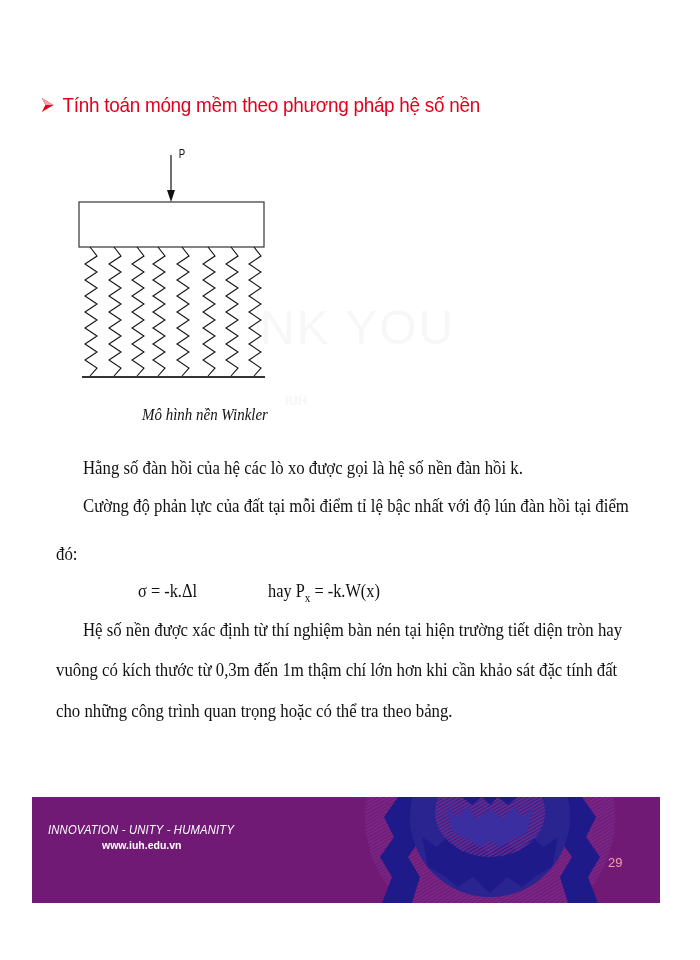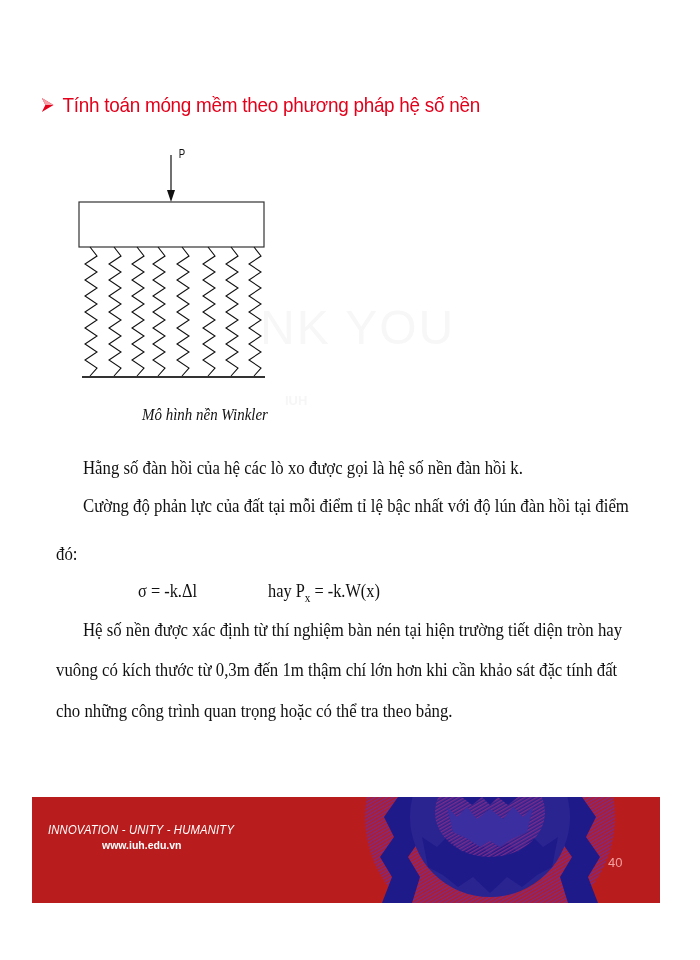--- a/index.html
+++ b/index.html
@@ -29,21 +29,21 @@
   }
   .para {
     position: absolute; font-size: 19.5px; color: #111; white-space: nowrap;
     transform: scaleX(0.86); transform-origin: left center; line-height: 1;
   }
   .formula { position: absolute; top: 580px; font-size: 19px; white-space: nowrap;
     transform: scaleX(0.86); transform-origin: left center; }
   .formula sub { font-size: 13px; }
   .footer {
     position: absolute; left: 32px; top: 797px; width: 628px; height: 106px;
-    background: #b91c1c; overflow: hidden;
+    background: #701a75; overflow: hidden;
   }
   .footer .motto {
     position: absolute; left: 16px; top: 26px; color: #fff; font-style: italic;
     font-family: "Liberation Sans", sans-serif; font-size: 12.5px; letter-spacing: 0.2px;
     transform: scaleX(0.9); transform-origin: left center;
   }
   .footer .url {
     position: absolute; left: 70px; top: 42px; color: #fff; font-weight: bold;
     font-family: "Liberation Sans", sans-serif; font-size: 10.5px;
   }
@@ -117,14 +117,14 @@
     <path d="M20,106 L30,80 L18,60 L32,40 L22,20 L36,0 L60,0 L48,20 L60,40 L46,60 L58,80 L50,106 Z" fill="#1e1a8a"></path>
     <path d="M236,106 L226,80 L238,60 L224,40 L234,20 L220,0 L196,0 L208,20 L196,40 L210,60 L198,80 L206,106 Z" fill="#1e1a8a"></path>
     <ellipse cx="128" cy="20" rx="80" ry="80" fill="#2a2490"></ellipse>
     <path d="M60,40 L75,50 L85,40 L100,55 L115,42 L128,58 L141,42 L156,55 L171,40 L181,50 L196,40 L190,70 L175,78 L160,90 L145,80 L128,96 L111,80 L96,90 L81,78 L66,70 Z" fill="#1e1a8a"></path>
     <ellipse cx="128" cy="15" rx="55" ry="45" fill="url(#stripes)"></ellipse>
     <path d="M85,10 L95,20 L105,10 L115,22 L128,12 L141,22 L151,10 L161,20 L171,10 L165,35 L150,42 L138,50 L128,44 L118,50 L106,42 L91,35 Z" fill="#3a2ea0"></path>
     <path d="M100,0 L110,8 L120,0 L128,8 L136,0 L146,8 L156,0 Z" fill="#1e1a8a"></path>
   </svg>
   <div class="motto">INNOVATION - UNITY - HUMANITY</div>
   <div class="url">www.iuh.edu.vn</div>
-  <div class="page-number">40</div>
+  <div class="page-number">29</div>
 </div>
 
 </body></html>

